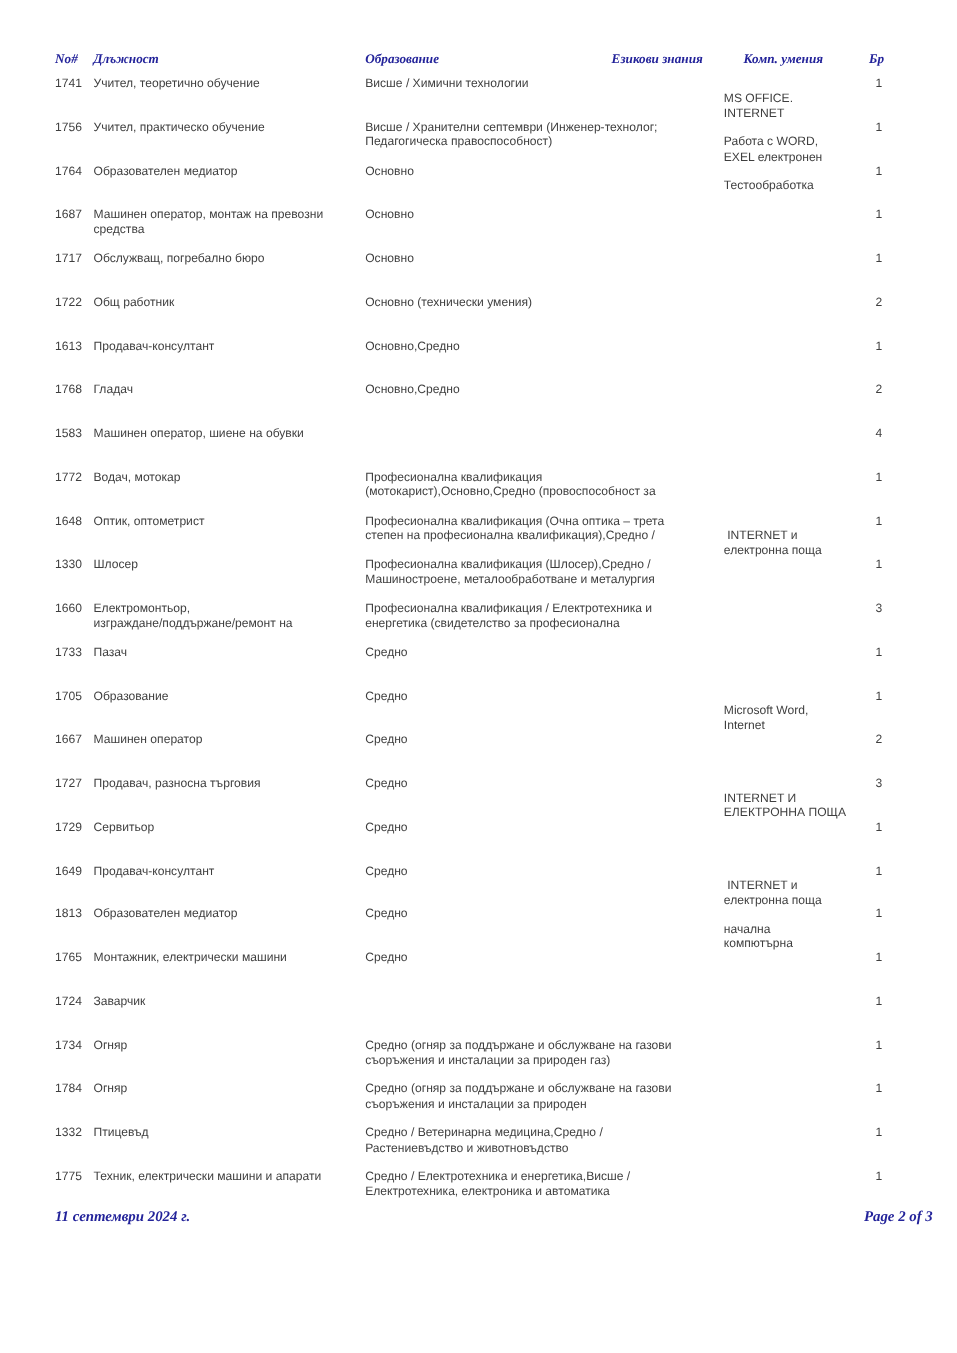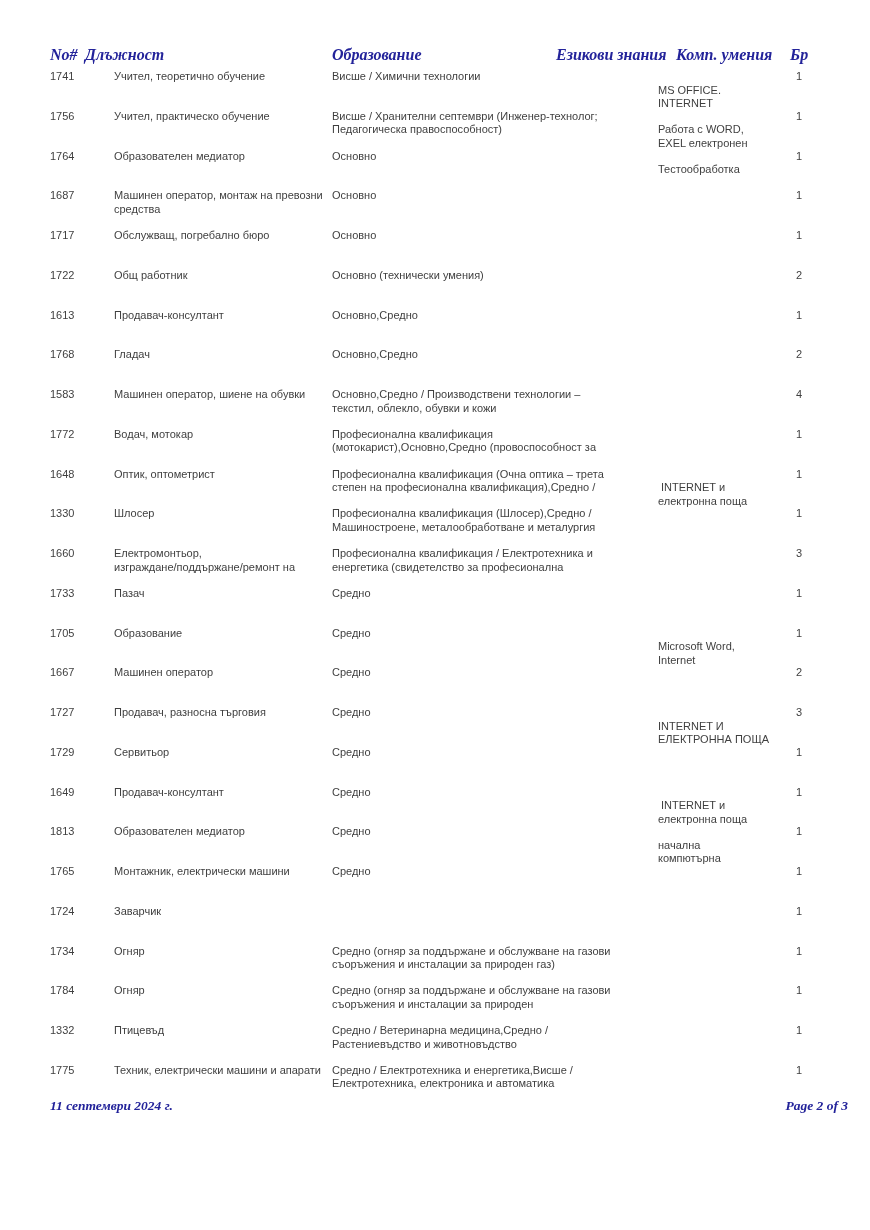--- a/index.html
+++ b/index.html
@@ -18,21 +18,21 @@
   
   .table-header {
     position: absolute;
     top: 46px;
     left: 0;
     width: 870px;
     height: 20px;
     font-family: "Liberation Serif", "DejaVu Serif", serif;
     font-weight: bold;
     font-style: italic;
-    font-size: 16px;
+    font-size: 12px;
     color: #23239a;
   }
   .table-header span { position: absolute; top: 0; white-space: nowrap; }
   .hdr-no        { left: 50px;  }
   .hdr-position  { left: 85px;  }
   .hdr-education { left: 332px; }
   .hdr-language  { left: 556px; }
   .hdr-computer  { left: 676px; }
   .hdr-count     { left: 790px; }
   
@@ -51,21 +51,21 @@
     font-size: 11px;
     line-height: 13.5px;
     color: #3f3f3f;
   }
   .table-row .cell {
     position: absolute;
     top: 0;
     white-space: pre-wrap;
   }
   .cell-no        { left: 50px;  width: 32px;  }
-  .cell-position  { left: 85px;  width: 240px; margin-left: 29px; }
+  .cell-position  { left: 85px;  width: 240px; }
   .cell-education { left: 332px; width: 300px; }
   .cell-language  { left: 556px; width: 98px;  }
   .cell-computer  { left: 658px; width: 125px; padding-top: 13.5px; }
   .cell-count     { left: 770px; width: 32px;  text-align: right; }
   
   .footer {
     position: absolute;
     top: 1098px;
     left: 0;
     width: 870px;
@@ -159,22 +159,20 @@
       <span class="cell cell-no">1768</span>
       <span class="cell cell-position">Гладач</span>
       <span class="cell cell-education">Основно,Средно</span>
       <span class="cell cell-language"></span>
       <span class="cell cell-computer"></span>
       <span class="cell cell-count">2</span>
     </div>
       <div class="table-row" style="top: 318px;">
       <span class="cell cell-no">1583</span>
       <span class="cell cell-position">Машинен оператор, шиене на обувки</span>
-      <span class="cell cell-education">Основно,Средно / Производствени технологии –
-текстил, облекло, обувки и кожи</span>
       <span class="cell cell-language"></span>
       <span class="cell cell-computer"></span>
       <span class="cell cell-count">4</span>
     </div>
       <div class="table-row" style="top: 357.75px;">
       <span class="cell cell-no">1772</span>
       <span class="cell cell-position">Водач, мотокар</span>
       <span class="cell cell-education">Професионална квалификация
 (мотокарист),Основно,Средно (провоспособност за</span>
       <span class="cell cell-language"></span>

